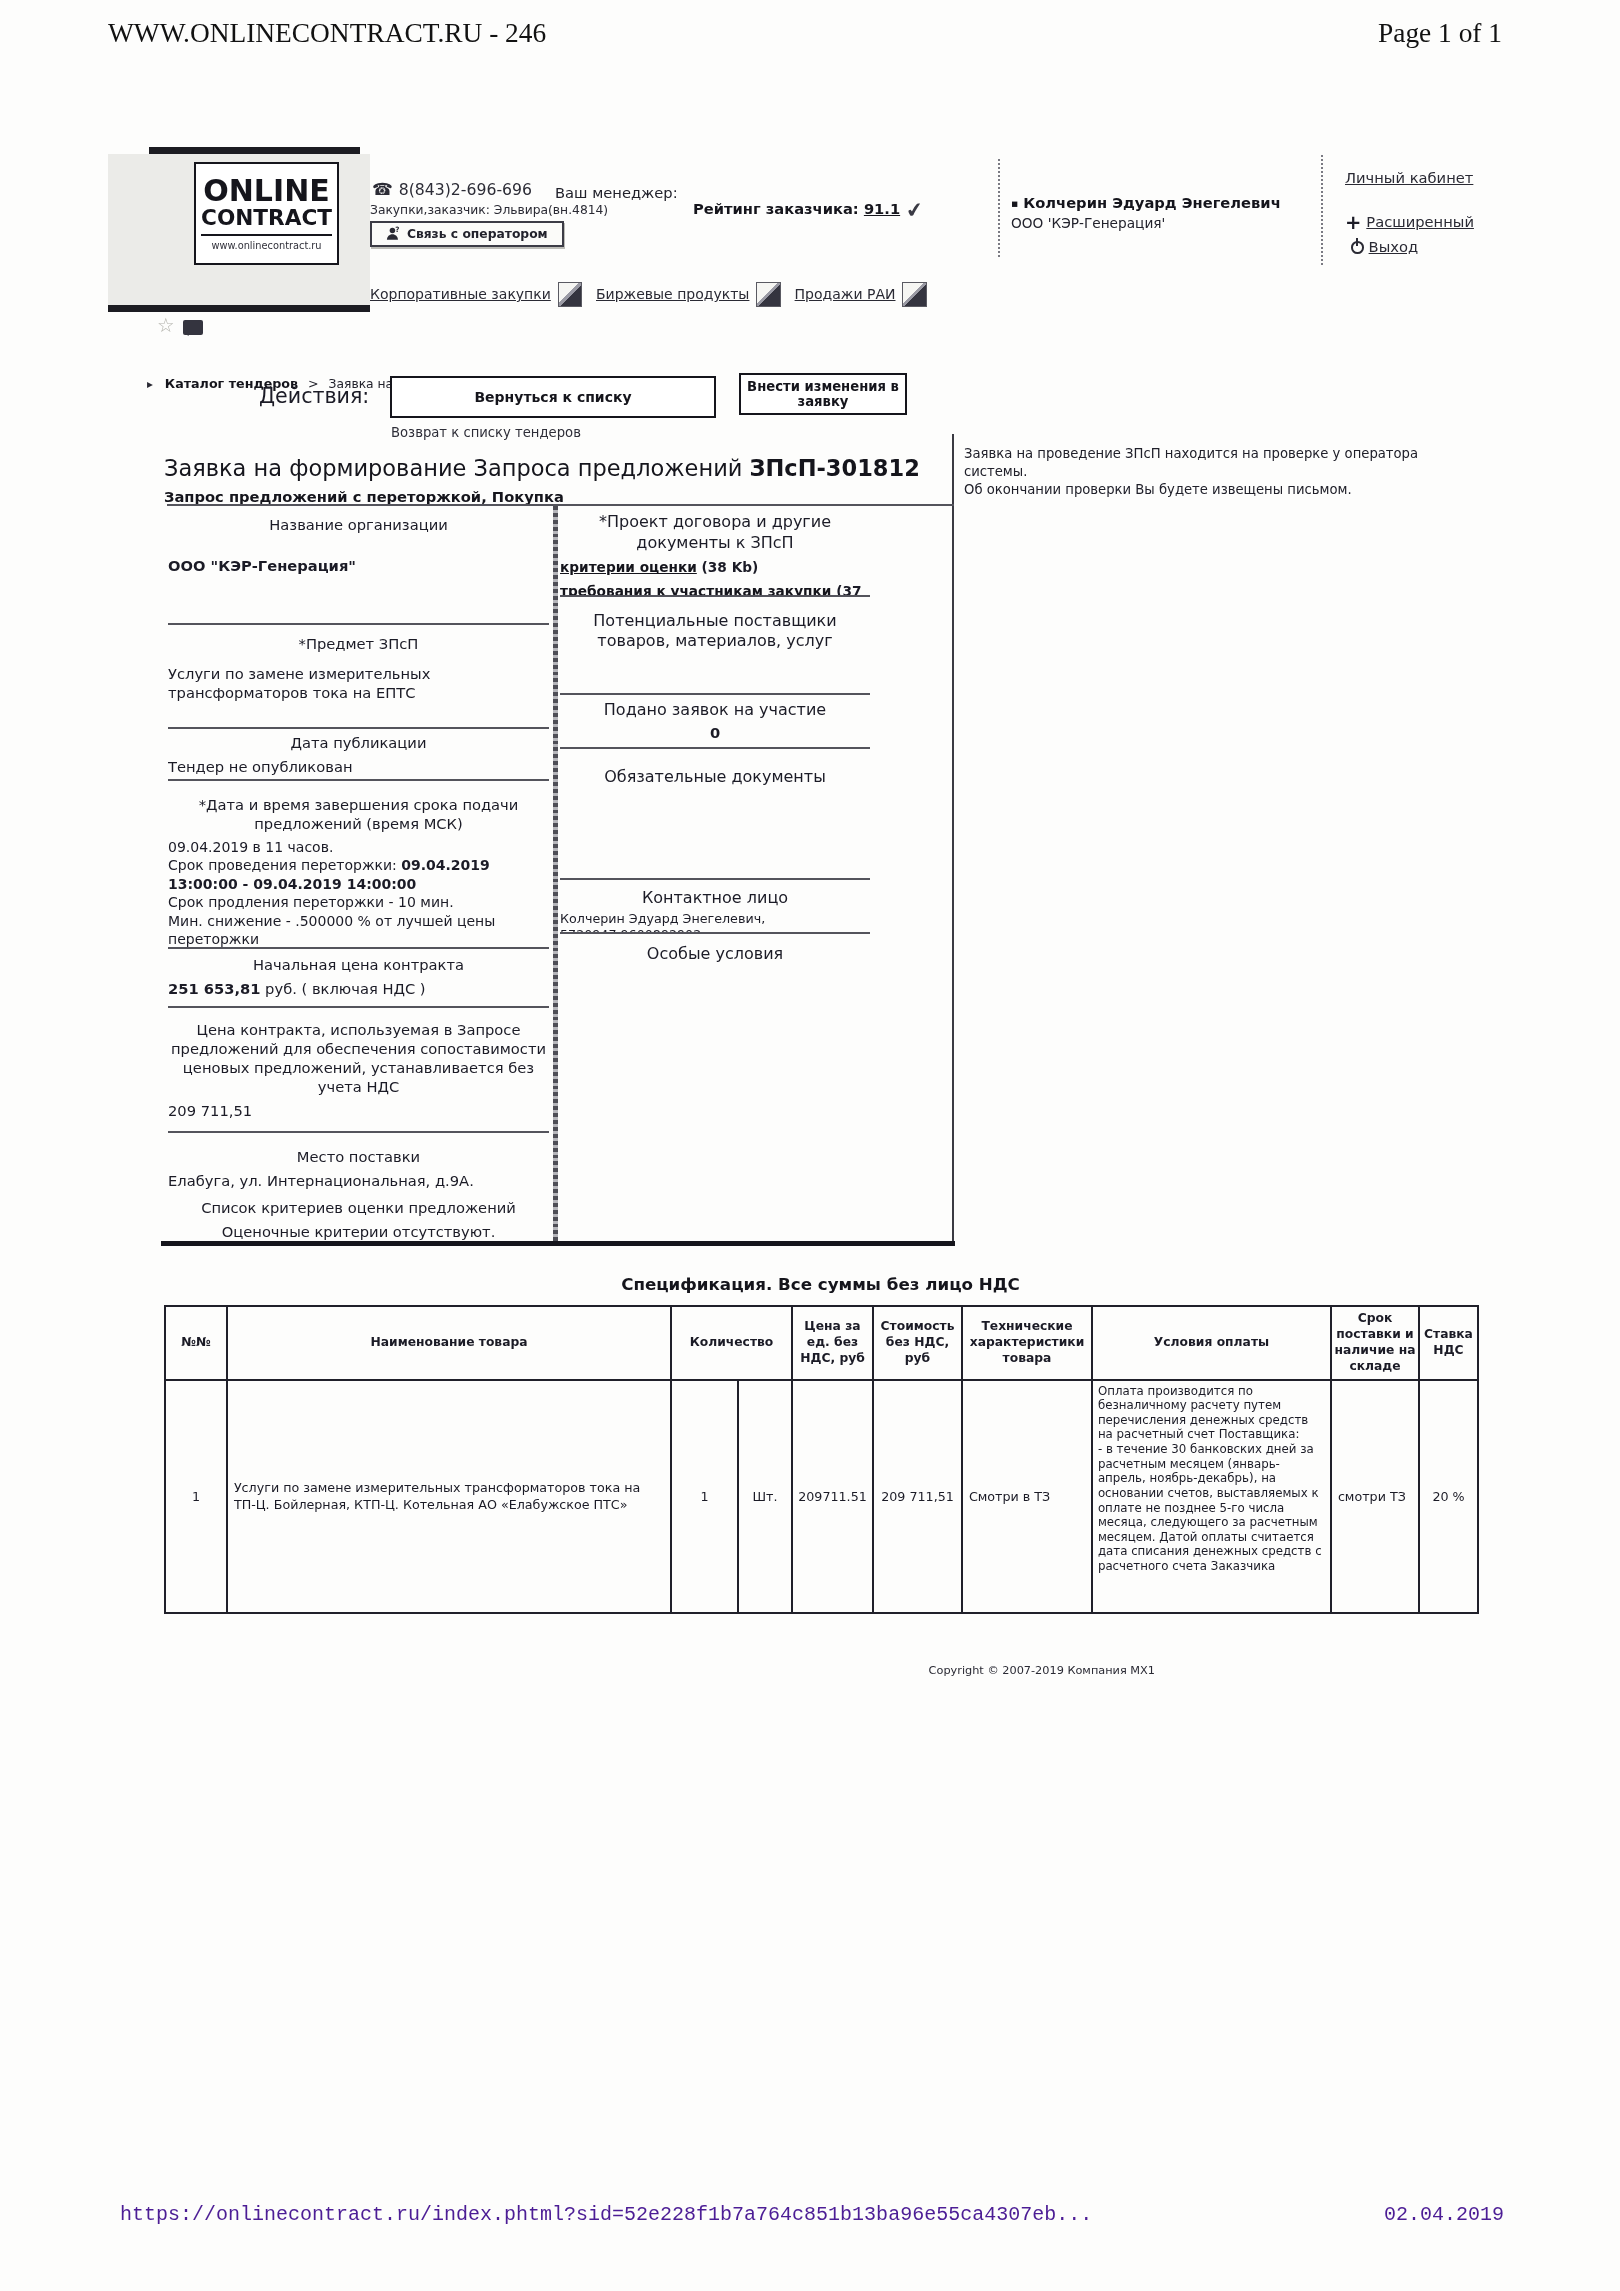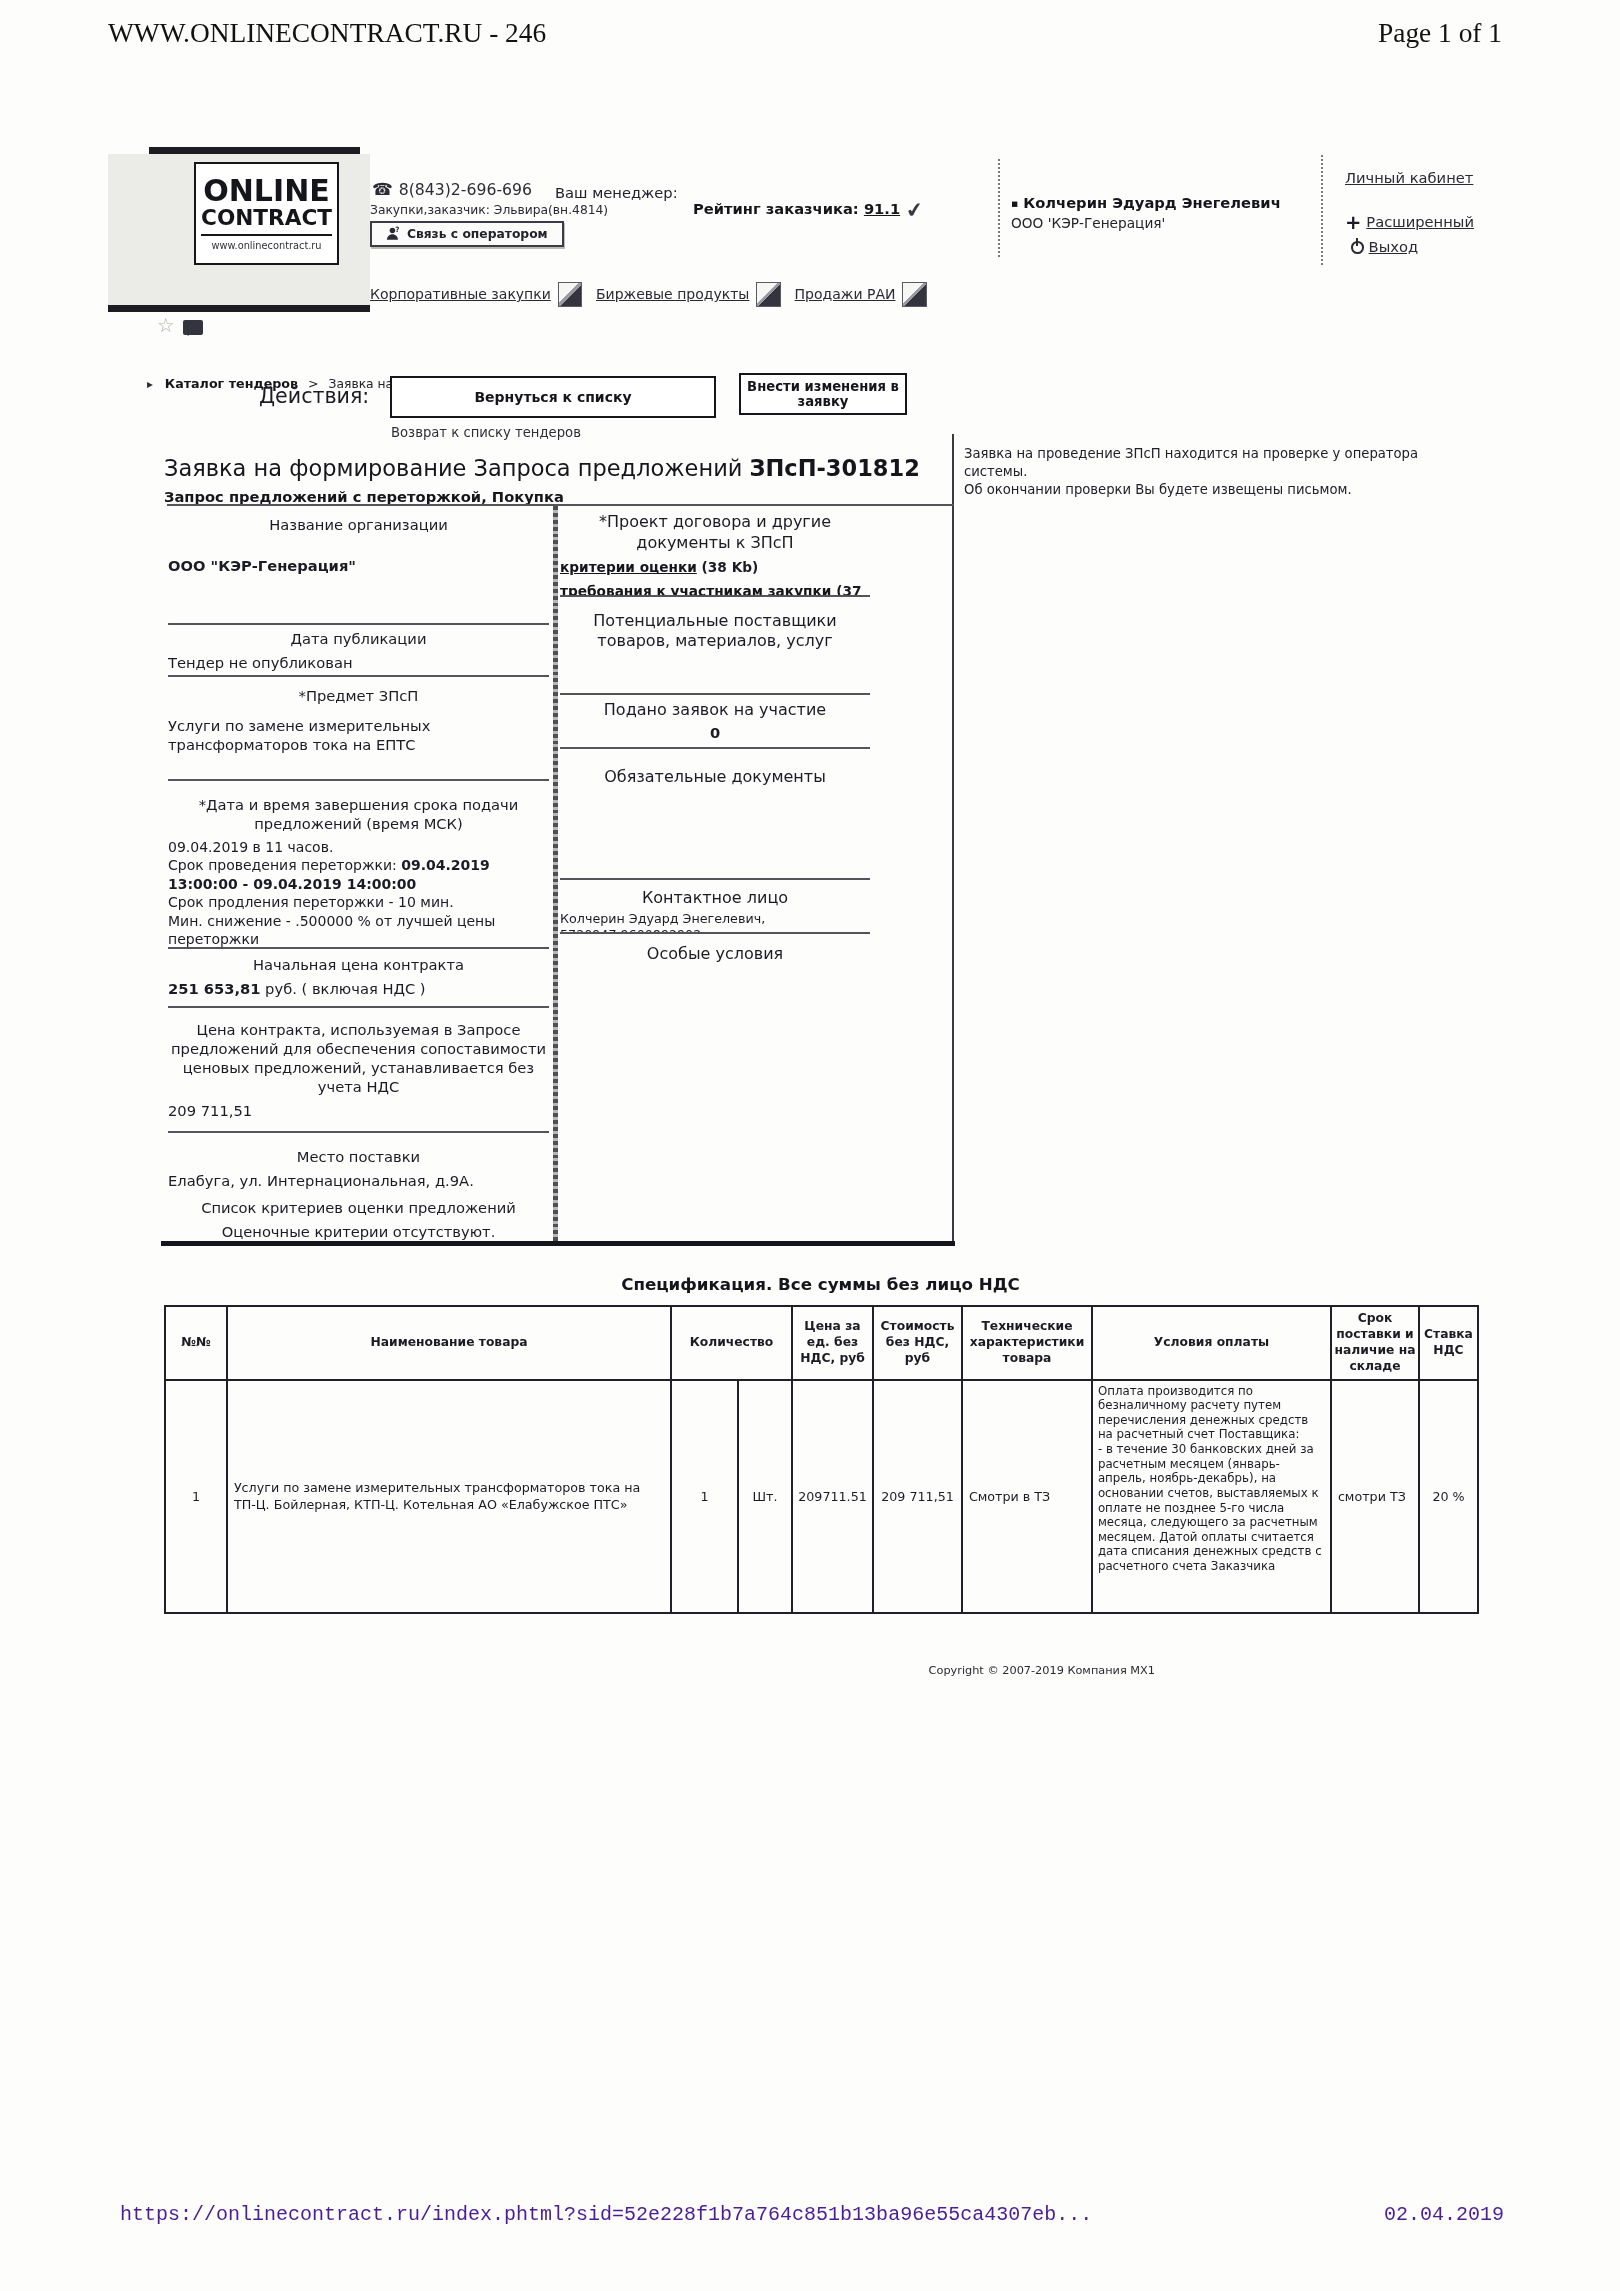--- a/index.html
+++ b/index.html
@@ -215,27 +215,27 @@
     <div>Об окончании проверки Вы будете извещены письмом.</div>
   </div>
 
   <div class="form-top"></div>
 
   <div class="form-col form-left">
     <div class="frow" style="height:119px">
       <div class="flabel">Название организации</div>
       <div class="fvalue bold" style="margin-top:21.6px">ООО "КЭР-Генерация"</div>
     </div>
+    <div class="frow" style="height:104px">
+      <div class="flabel">*Предмет ЗПсП</div>
+      <div class="fvalue">Услуги по замене измерительных трансформаторов тока на ЕПТС</div>
+    </div>
     <div class="frow" style="height:52px; padding-top:3.9px">
       <div class="flabel">Дата публикации</div>
       <div class="fvalue tight">Тендер не опубликован</div>
-    </div>
-    <div class="frow" style="height:104px">
-      <div class="flabel">*Предмет ЗПсП</div>
-      <div class="fvalue">Услуги по замене измерительных трансформаторов тока на ЕПТС</div>
     </div>
     <div class="frow" style="height:168px; padding-top:13.7px">
       <div class="flabel">*Дата и время завершения срока подачи предложений (время МСК)</div>
       <div class="fvalue tight flines" style="padding-right:13.7px">
         <div>09.04.2019 в 11 часов.</div>
         <div><span>Срок проведения переторжки: </span><b>09.04.2019 13:00:00 - 09.04.2019 14:00:00</b></div>
         <div>Срок продления переторжки - 10 мин.</div>
         <div>Мин. снижение - .500000 % от лучшей цены переторжки</div>
       </div>
     </div>

